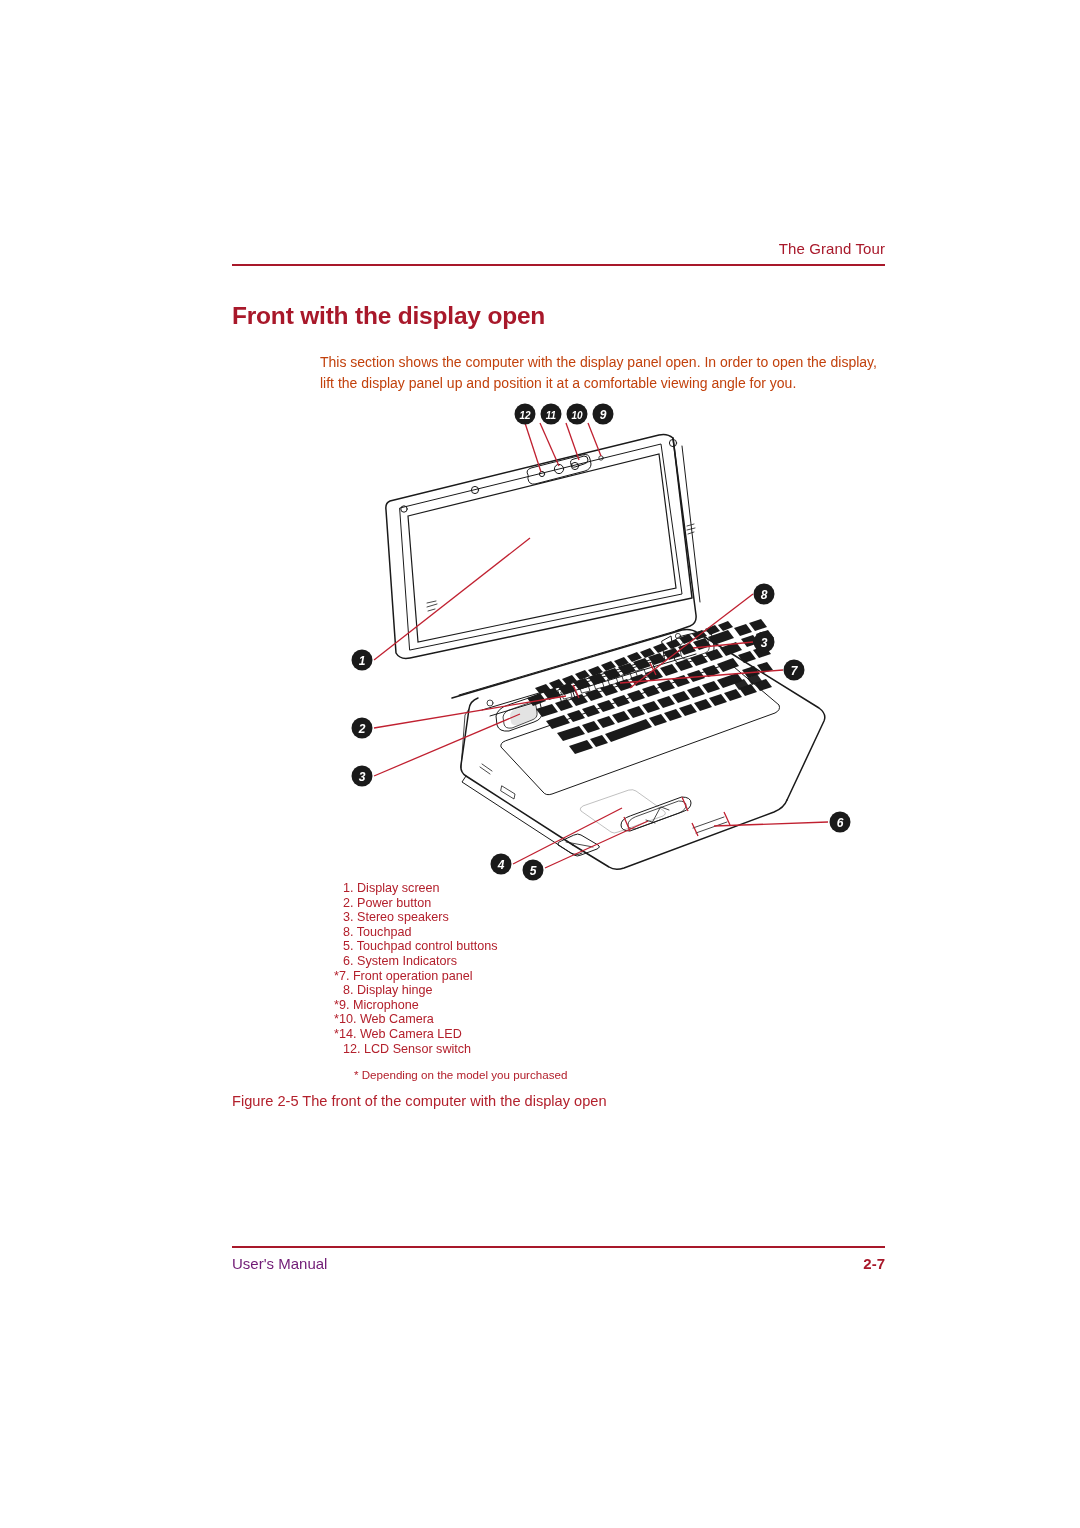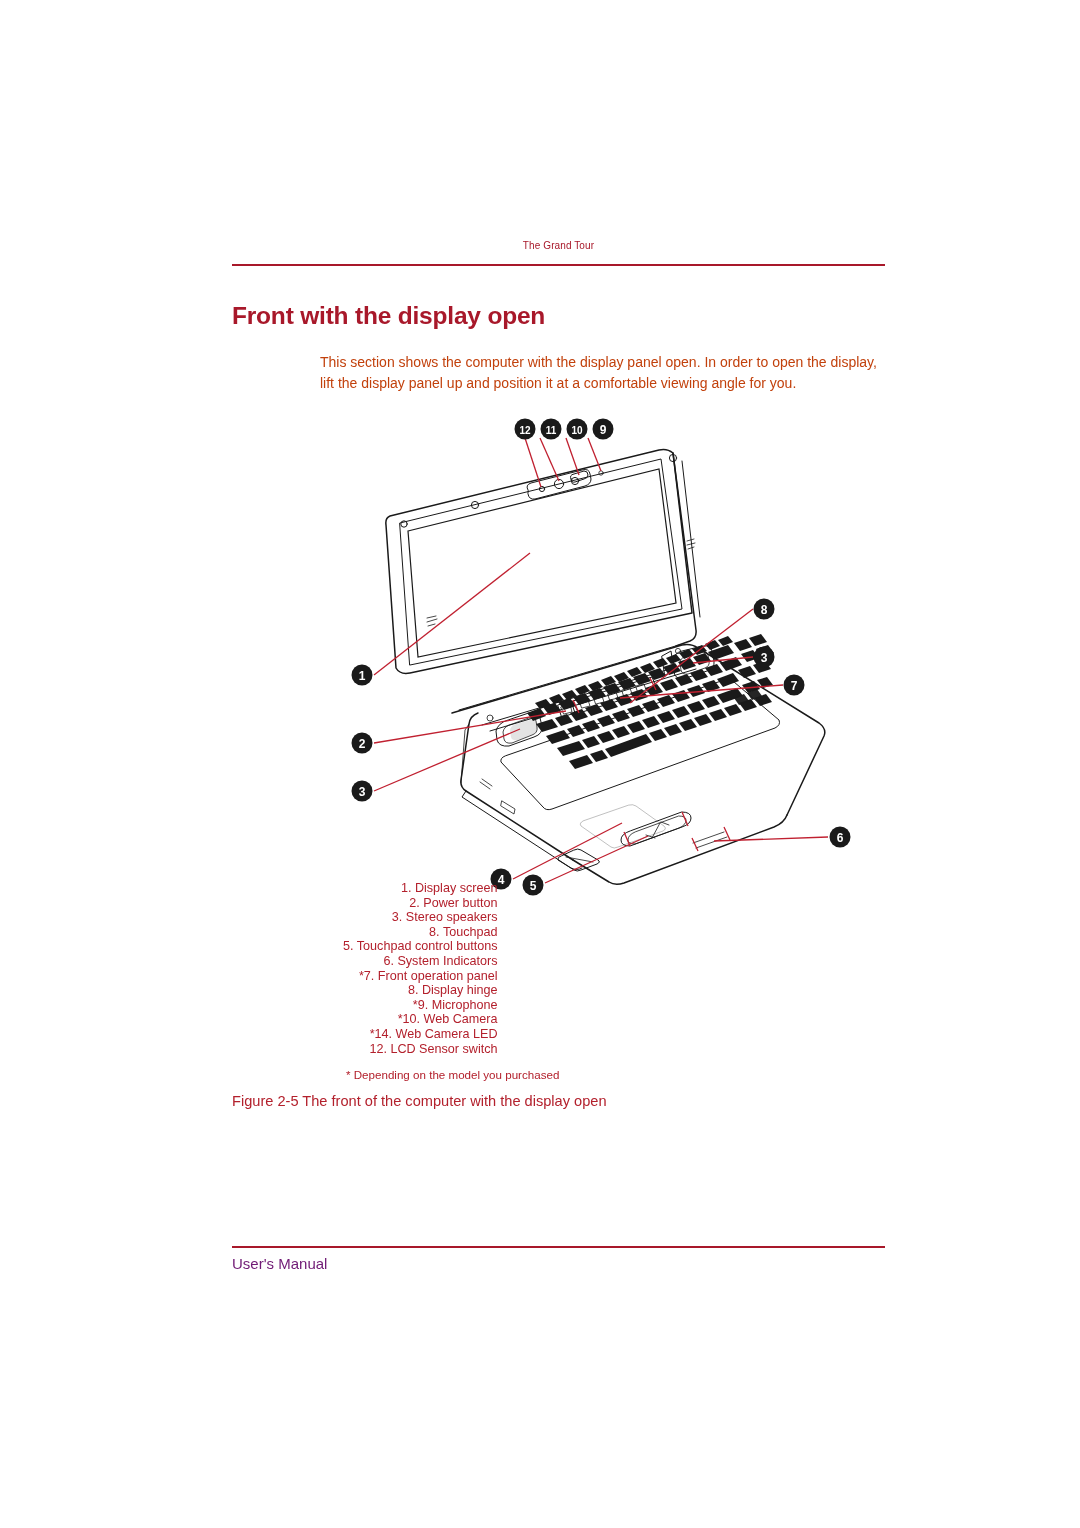--- a/index.html
+++ b/index.html
@@ -21,23 +21,23 @@
     height: 1528px;
     overflow: hidden;
   }
 
   
   .header-text {
     position: absolute;
     left: 232px;
     top: 240px;
     width: 653px;
-    text-align: center;
+    text-align: right;
     color: #a8182a;
-    font-size: 10px;
+    font-size: 15px;
     letter-spacing: 0.1px;
     white-space: nowrap;
   }
   .rule-top {
     position: absolute;
     left: 232px;
     top: 264px;
     width: 653px;
     height: 2px;
     background: #a8182a;
@@ -64,45 +64,45 @@
     width: 568px;
     color: #c2410c;
     font-size: 14px;
     line-height: 20.6px;
   }
 
   
   .figure-wrap {
     position: absolute;
     left: 330px;
-    top: 413px;
+    top: 398px;
     width: 540px;
     height: 490px;
+    font-style: italic;
   }
   .figure-wrap svg { display: block; }
 
   
   .legend {
     position: absolute;
     left: 334px;
     top: 881px;
     color: #b3202c;
     font-size: 12.6px;
     line-height: 14.6px;
   }
   .legend .li {
     white-space: nowrap;
     display: block;
-    text-align: right;
   }
   .legend .li.indent { padding-left: 9px; }
 
   .footnote {
     position: absolute;
-    left: 346px;
+    left: 354px;
     top: 1068px;
     color: #b3202c;
     font-size: 11.6px;
     white-space: nowrap;
   }
 
   .fig-caption {
     position: absolute;
     left: 232px;
     top: 1093px;
@@ -507,14 +507,15 @@
     <span class="li">*14. Web Camera LED</span>
     <span class="li indent">12. LCD Sensor switch</span>
   </div>
 
   <div class="footnote">* Depending on the model you purchased</div>
 
   <div class="fig-caption">Figure 2-5 The front of the computer with the display open</div>
 
   <div class="rule-bottom"></div>
   <div class="footer-left">User's Manual</div>
+  <div class="footer-right">2-7</div>
 
 </div>
 
 </body></html>

